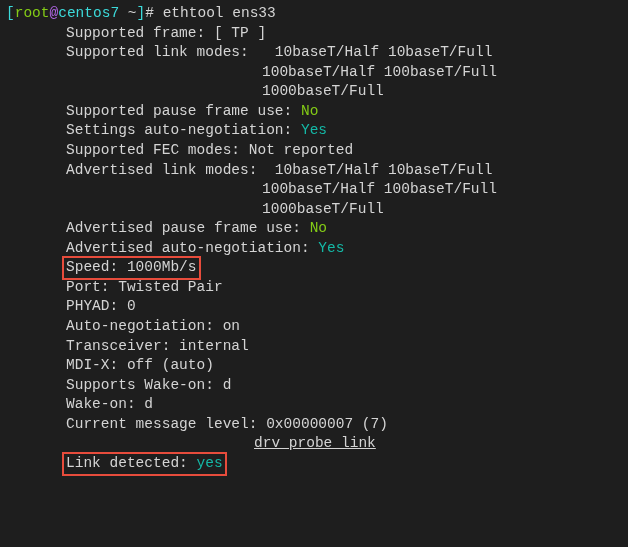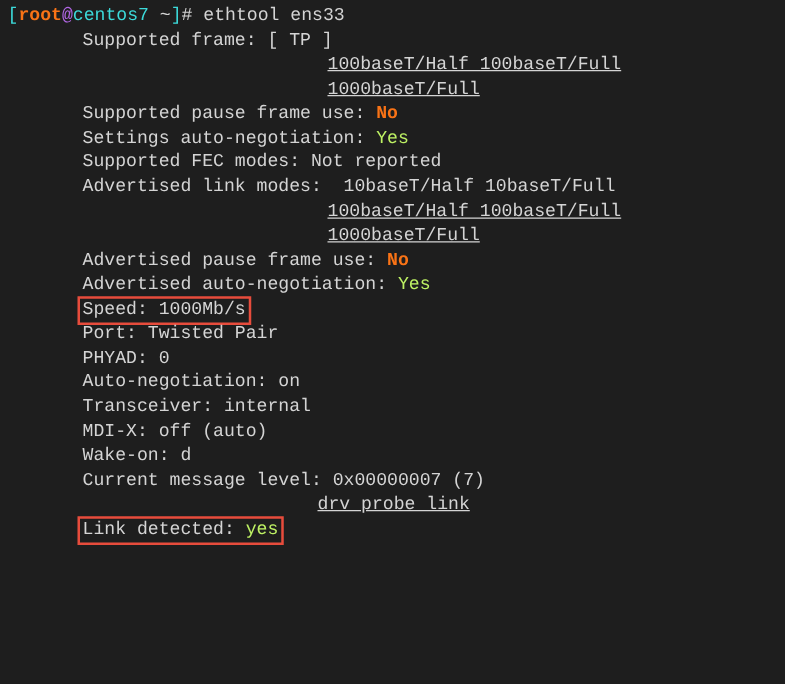--- a/index.html
+++ b/index.html
@@ -9,45 +9,46 @@
       font-size: 14.5px;
       margin: 0;
       padding: 4px 6px;
       line-height: 1.35;
       width: 628px;
       box-sizing: border-box;
     }
     .line {
       white-space: pre;
     }
-    .red { color: #f97316; font-weight: bold; }
-    .green { color: #bef264; }
+    .red { color: #84cc16; }
+    .green { color: #14b8a6; }
     .cyan { color: #3cdada; }
     .purple { color: #b267e6; }
     .white { color: #d4d4d4; }
     .highlight-box {
       border: 2px solid #e74c3c;
       display: inline-block;
       padding: 0 2px;
       margin: -2px -4px;
     }
     .indent1 { padding-left: 60px; display: block; }
-    .indent2 { padding-left: 256px; display: block; text-decoration: underline; }
+    .indent2 { padding-left: 256px; display: block; }
     .indent-msg { padding-left: 248px; display: block; text-decoration: underline; }
   </style>
 </head>
 <body>
 
 <div>
 
 <div class="line"><span class="cyan">[</span><span class="red">root</span><span class="purple">@</span><span class="cyan">centos7</span><span class="white"> ~</span><span class="cyan">]</span><span class="white"># </span><span class="white">ethtool ens33</span></div>
 
 
 <span class="indent1 line">Supported frame: [ TP ]</span>
 
+<span class="indent1 line"><span>Supported link modes:   </span><span>10baseT/Half 10baseT/Full</span></span>
 <span class="indent2 line">100baseT/Half 100baseT/Full</span>
 <span class="indent2 line">1000baseT/Full</span>
 
 <span class="indent1 line"><span>Supported pause frame use: </span><span class="red">No</span></span>
 
 <span class="indent1 line"><span>Settings auto-negotiation: </span><span class="green">Yes</span></span>
 
 <span class="indent1 line">Supported FEC modes: Not reported</span>
 
 <span class="indent1 line"><span>Advertised link modes:  </span><span>10baseT/Half 10baseT/Full</span></span>
@@ -59,19 +60,20 @@
 <span class="indent1 line"><span>Advertised auto-negotiation: </span><span class="green">Yes</span></span>
 
 
 <span class="indent1"><span class="highlight-box"><span class="line">Speed: 1000Mb/s</span><br></span></span>
 
 <span class="indent1 line">Port: Twisted Pair</span>
 <span class="indent1 line">PHYAD: 0</span>
 <span class="indent1 line">Auto-negotiation: on</span>
 <span class="indent1 line">Transceiver: internal</span>
 <span class="indent1 line">MDI-X: off (auto)</span>
+<span class="indent1 line">Supports Wake-on: d</span>
 <span class="indent1 line">Wake-on: d</span>
 <span class="indent1 line">Current message level: 0x00000007 (7)</span>
 <span class="indent-msg line">drv probe link</span>
 
 <span class="indent1"><span class="highlight-box line"><span>Link detected: </span><span class="green">yes</span></span></span>
 
 </div>
 
 </body></html>

